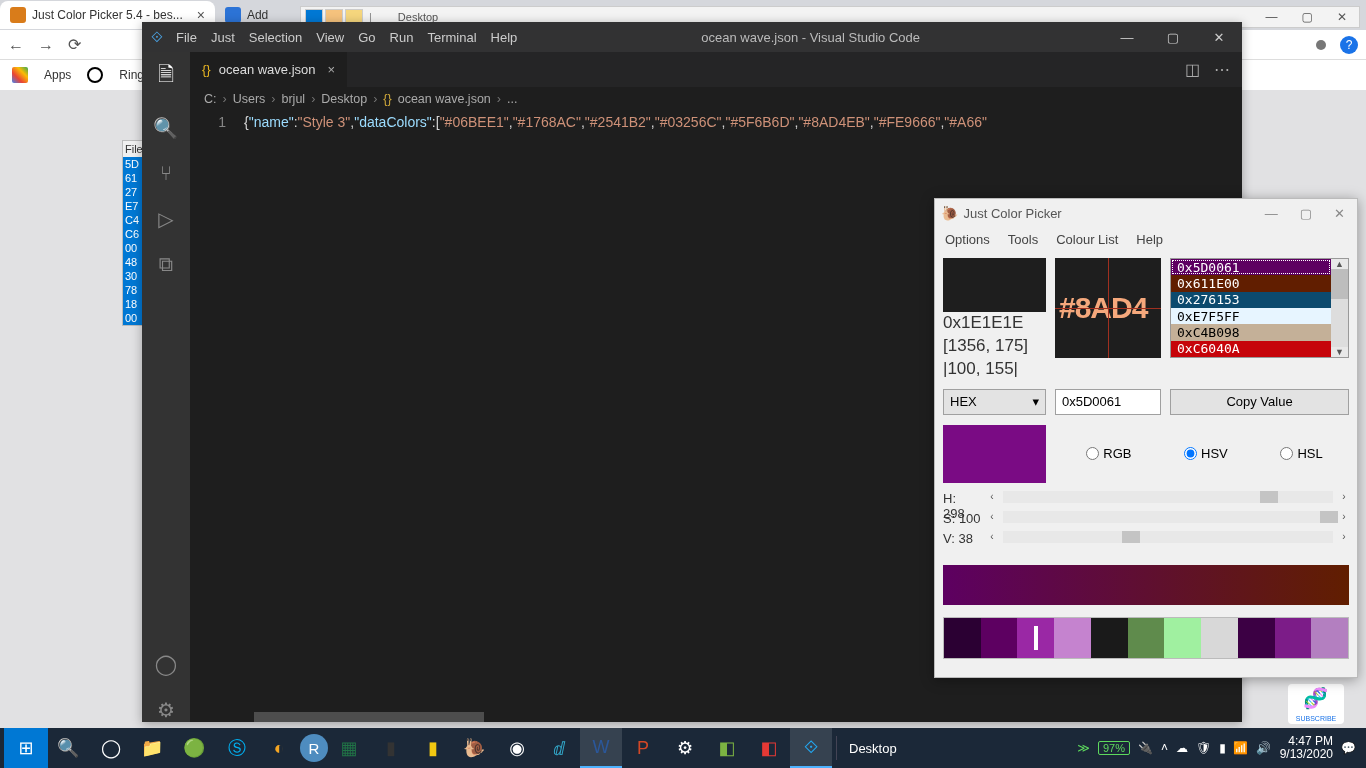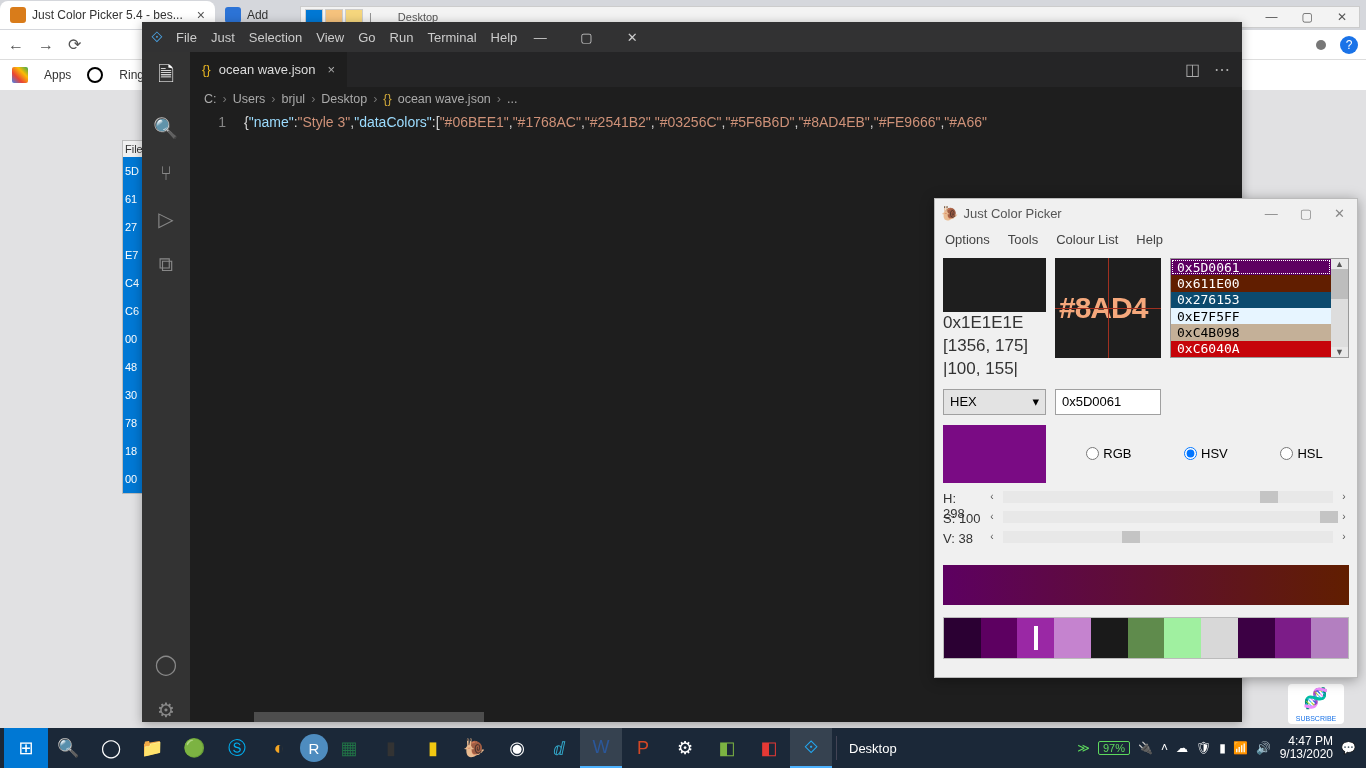--- a/index.html
+++ b/index.html
@@ -14,21 +14,21 @@
 .browser-toolbar { position: absolute; top: 30px; left: 0; right: 0; height: 30px; background: #fff; display: flex; align-items: center; padding: 0 8px; gap: 14px; border-bottom: 1px solid #ddd; }
 .browser-toolbar .nav-icon { font-size: 16px; color: #555; }
 .browser-toolbar .help-badge { margin-left: auto; width: 18px; height: 18px; border-radius: 50%; background: #1a73e8; color: #fff; font-size: 12px; display: flex; align-items: center; justify-content: center; }
 .bookmark-bar { position: absolute; top: 60px; left: 0; right: 0; height: 30px; background: #fff; display: flex; align-items: center; padding: 0 12px; gap: 16px; font-size: 12px; color: #333; }
 .bookmark-bar .apps-icon { width: 16px; height: 16px; background: linear-gradient(45deg,#4285f4,#ea4335,#fbbc05,#34a853); border-radius: 2px; }
 .bookmark-bar .ring-icon { width: 16px; height: 16px; border: 2px solid #000; border-radius: 50%; display: inline-block; }
 
 
 .explorer-strip { position: absolute; top: 140px; left: 122px; width: 22px; background: #fff; border: 1px solid #bbb; font-size: 11px; }
 .explorer-strip .hdr { background: #f0f0f0; padding: 2px 2px; color: #333; }
-.explorer-strip .row { background: #0078d4; color: #fff; padding: 8px 2px; }
+.explorer-strip .row { background: #0078d4; color: #fff; padding: 1px 2px; }
 
 .subscribe-badge { position: absolute; bottom: 44px; right: 22px; width: 56px; height: 40px; background: #fff; border-radius: 4px; text-align: center; font-size: 7px; color: #1a73e8; display: flex; align-items: flex-end; justify-content: center; padding-bottom: 2px; }
 .subscribe-badge::before { content: "🧬"; position: absolute; top: 2px; left: 50%; transform: translateX(-50%); font-size: 20px; }
 
 
 .titlebar-behind { position: absolute; top: 6px; left: 300px; width: 1060px; height: 22px; background: #f3f3f3; border: 1px solid #ccc; display: flex; align-items: center; font-size: 11px; color: #555; }
 .titlebar-behind .qa { display: flex; gap: 2px; margin-left: 4px; }
 .titlebar-behind .qa div { width: 18px; height: 16px; background: #e0e0e0; border: 1px solid #ccc; }
 .titlebar-behind .title { margin-left: 20px; }
 .titlebar-behind .winctl { margin-left: auto; display: flex; gap: 24px; padding-right: 12px; font-size: 12px; color: #555; }
@@ -184,20 +184,21 @@
     <div class="menu-items">
       <span>File</span>
       <span>Just</span>
       <span>Selection</span>
       <span>View</span>
       <span>Go</span>
       <span>Run</span>
       <span>Terminal</span>
       <span>Help</span>
     </div>
+    <div class="title-text">ocean wave.json - Visual Studio Code</div>
     <div class="window-controls">
       <div>—</div>
       <div>▢</div>
       <div>✕</div>
     </div>
   </div>
   <div class="body">
     <div class="activity-bar">
       <div style="color:#fff">🗎</div>
       <div>🔍</div>
@@ -297,20 +298,23 @@
       </div>
     </div>
 
     <div class="row-fmt">
       <div class="fmt-select">
         <span>HEX</span>
         <span>▾</span>
       </div>
       <div class="value-input">
         <span>0x5D0061</span>
+      </div>
+      <div class="copy-btn">
+        <span>Copy Value</span>
       </div>
     </div>
 
     <div class="preview-row">
       <div class="preview-sw"></div>
       <div class="radios">
         <label>
             <input type="radio" name="cm" style="">
             <span>RGB</span>
           </label>

